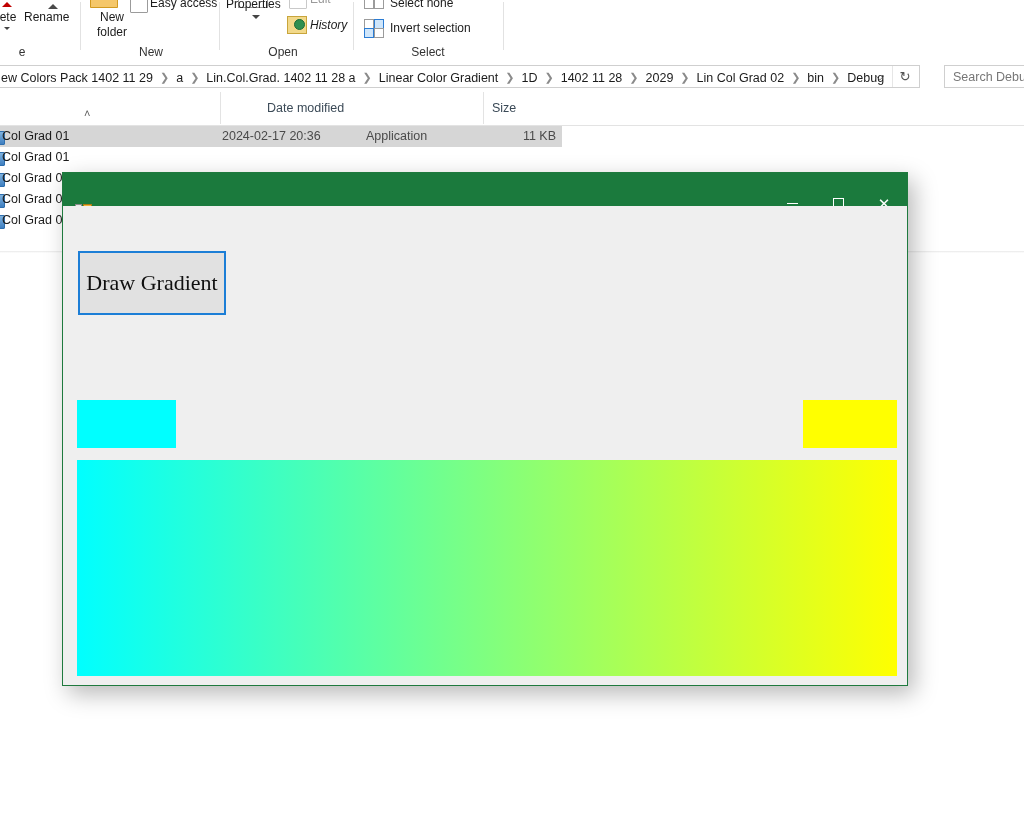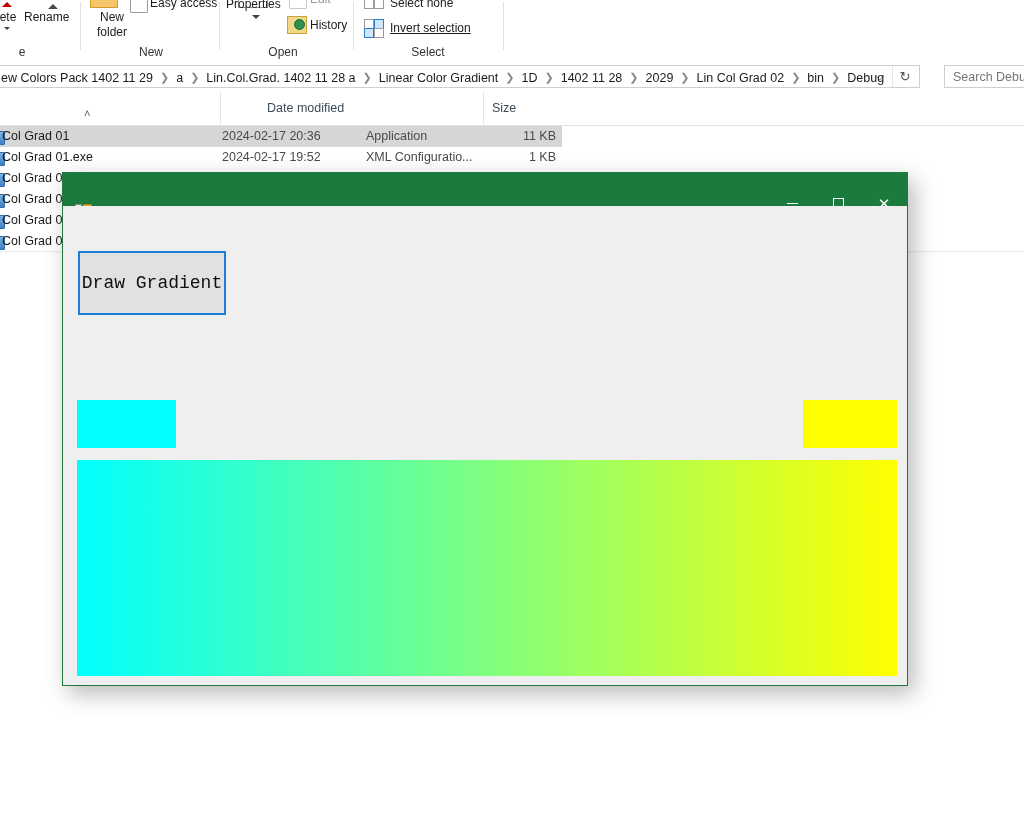--- a/index.html
+++ b/index.html
@@ -175,22 +175,22 @@
     position:absolute;left:0;top:33px;width:100%;height:479px;
     background:#efefef;
   }
 
   .draw-btn{
     position:absolute;left:15px;top:45px;width:148px;height:64px;
     background:#e1e1e1;
     border:2px solid #1c7ed6;
     box-sizing:border-box;
     display:flex;align-items:center;justify-content:center;
-    font-size:18px;color:#101010;
-    font-family:Liberation Mono, monospace;
+    font-size:22px;color:#101010;
+    font-family:Liberation Serif, serif;
   }
 
   .swatch{position:absolute;height:48px;}
   .swatch-start{left:14px;top:194px;width:99px;}
   .swatch-end{left:740px;top:194px;width:94px;}
 
   .gradient-band{
     position:absolute;left:14px;top:254px;width:820px;height:216px;
   }
 
@@ -242,21 +242,21 @@
         <span class="rb-caption">Properties</span>
       </div>
       <span class="caret" style="position:absolute;left:29px;top:15px;"></span>
       <div class="ico ico-page ghost" style="left:69px;top:-12px;"></div>
       <div class="rb-item dim" style="left:90px;top:-7px;">
         <span class="rb-caption">Edit</span>
       </div>
       <div class="ico" style="left:67px;top:16px;width:18px;height:16px;background:#f2d98a;border:1px solid #c8a53c;">
         <span style="position:absolute;left:6px;top:2px;width:11px;height:11px;border-radius:50%;background:#2f8f4f;border:1px solid #1d6b38;box-sizing:border-box;"></span>
       </div>
-      <div class="rb-item" style="left:90px;top:19px;">
+      <div class="rb-item" style="left:90px;top:19px;font-style:italic;">
         <span class="rb-caption">History</span>
       </div>
       <div class="group-sep" style="left:133px;"></div>
       <div class="group-label" style="left:-6px;">Open</div>
     </div>
 
     <div class="ribbon-group" style="left:356px;width:148px;">
       <div class="ico" style="left:8px;top:-10px;width:20px;height:16px;">
 
         <span class="ico-chk" style="left:0;top:9px;"></span>
@@ -264,21 +264,21 @@
       </div>
       <div class="rb-item" style="left:34px;top:-3px;">
         <span class="rb-caption">Select none</span>
       </div>
       <div class="ico" style="left:8px;top:19px;width:20px;height:16px;">
         <span class="ico-chk" style="left:0;top:0;"></span>
         <span class="ico-chk blue" style="left:10px;top:0;"></span>
         <span class="ico-chk blue" style="left:0;top:9px;"></span>
         <span class="ico-chk" style="left:10px;top:9px;"></span>
       </div>
-      <div class="rb-item" style="left:34px;top:22px;text-decoration:underline;">
+      <div class="rb-item" style="left:34px;top:22px;">
         <span class="rb-caption">Invert selection</span>
       </div>
       <div class="group-sep" style="left:147px;"></div>
       <div class="group-label" style="left:-2px;">Select</div>
     </div>
   </div>
 
   <div class="addressbar">
     <div class="addr-box">
       <div class="crumbs">
@@ -317,27 +317,20 @@
     <div class="colhead" style="left:483px;width:79px;">Size</div>
   </div>
 
   <div class="rows">
     <div class="row sel">
       <span class="file-ico"></span>
       <span class="cell-name">Col Grad 01</span>
       <span class="cell-date">2024-02-17 20:36</span>
       <span class="cell-type">Application</span>
       <span class="cell-size">11 KB</span>
-    </div>
-    <div class="row">
-      <span class="file-ico"></span>
-      <span class="cell-name">Col Grad 01.exe</span>
-      <span class="cell-date">2024-02-17 19:52</span>
-      <span class="cell-type">XML Configuratio...</span>
-      <span class="cell-size">1 KB</span>
     </div>
     <div class="row">
       <span class="file-ico"></span>
       <span class="cell-name">Col Grad 01</span>
     </div>
     <div class="row">
       <span class="file-ico"></span>
       <span class="cell-name">Col Grad 01</span>
     </div>
     <div class="row">

